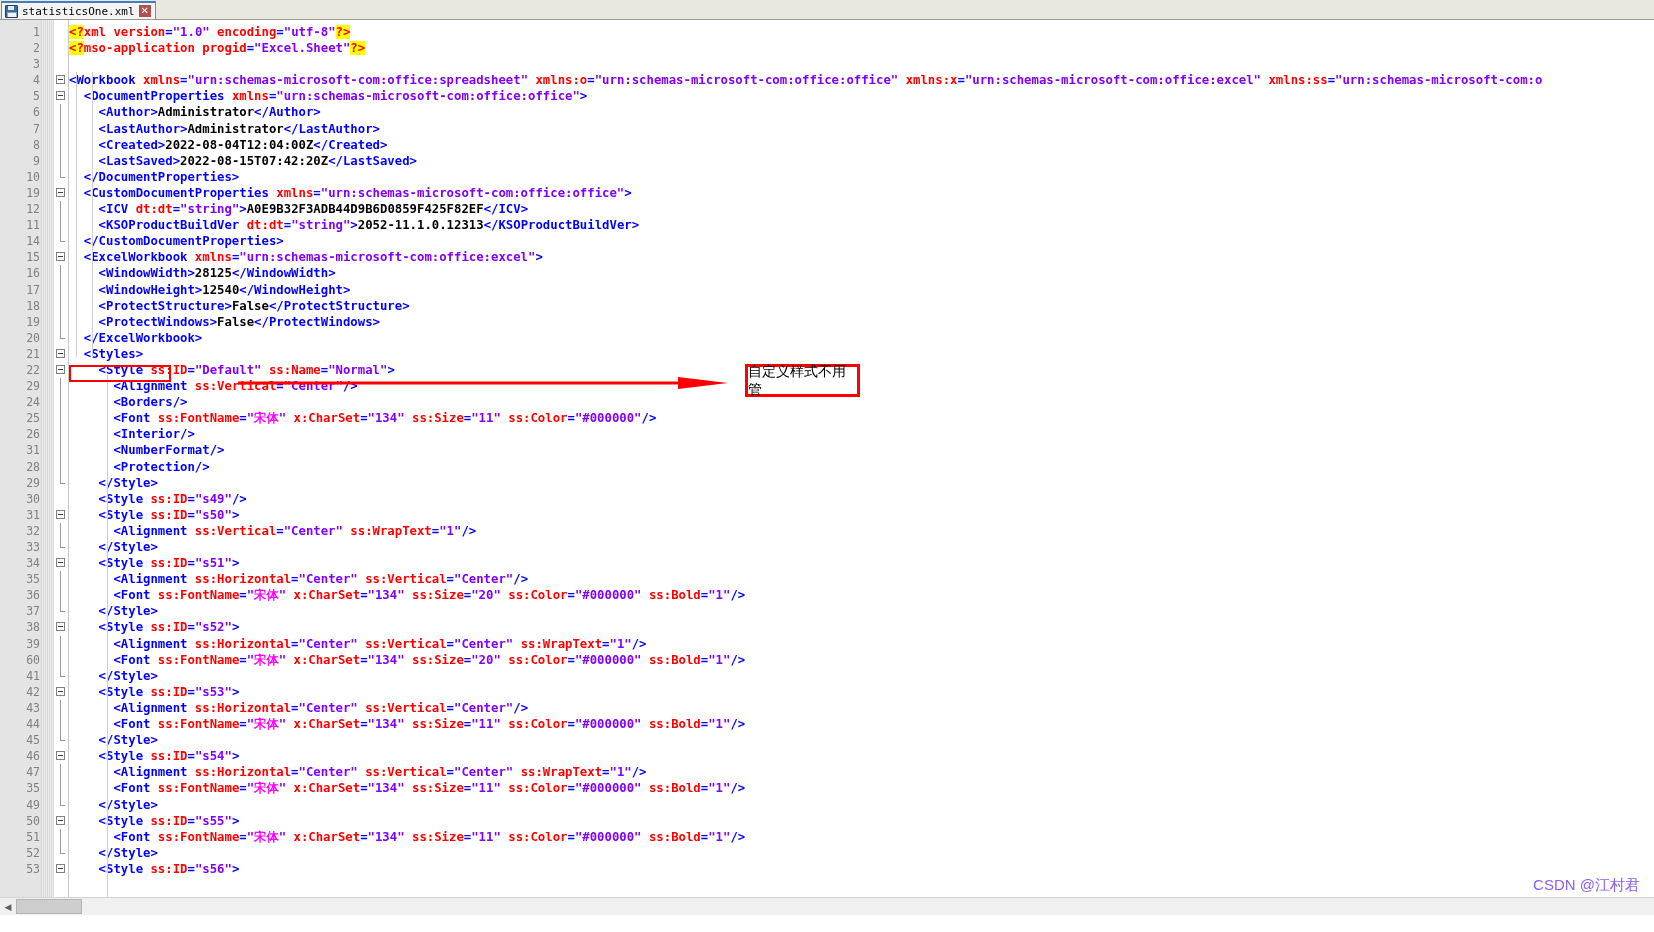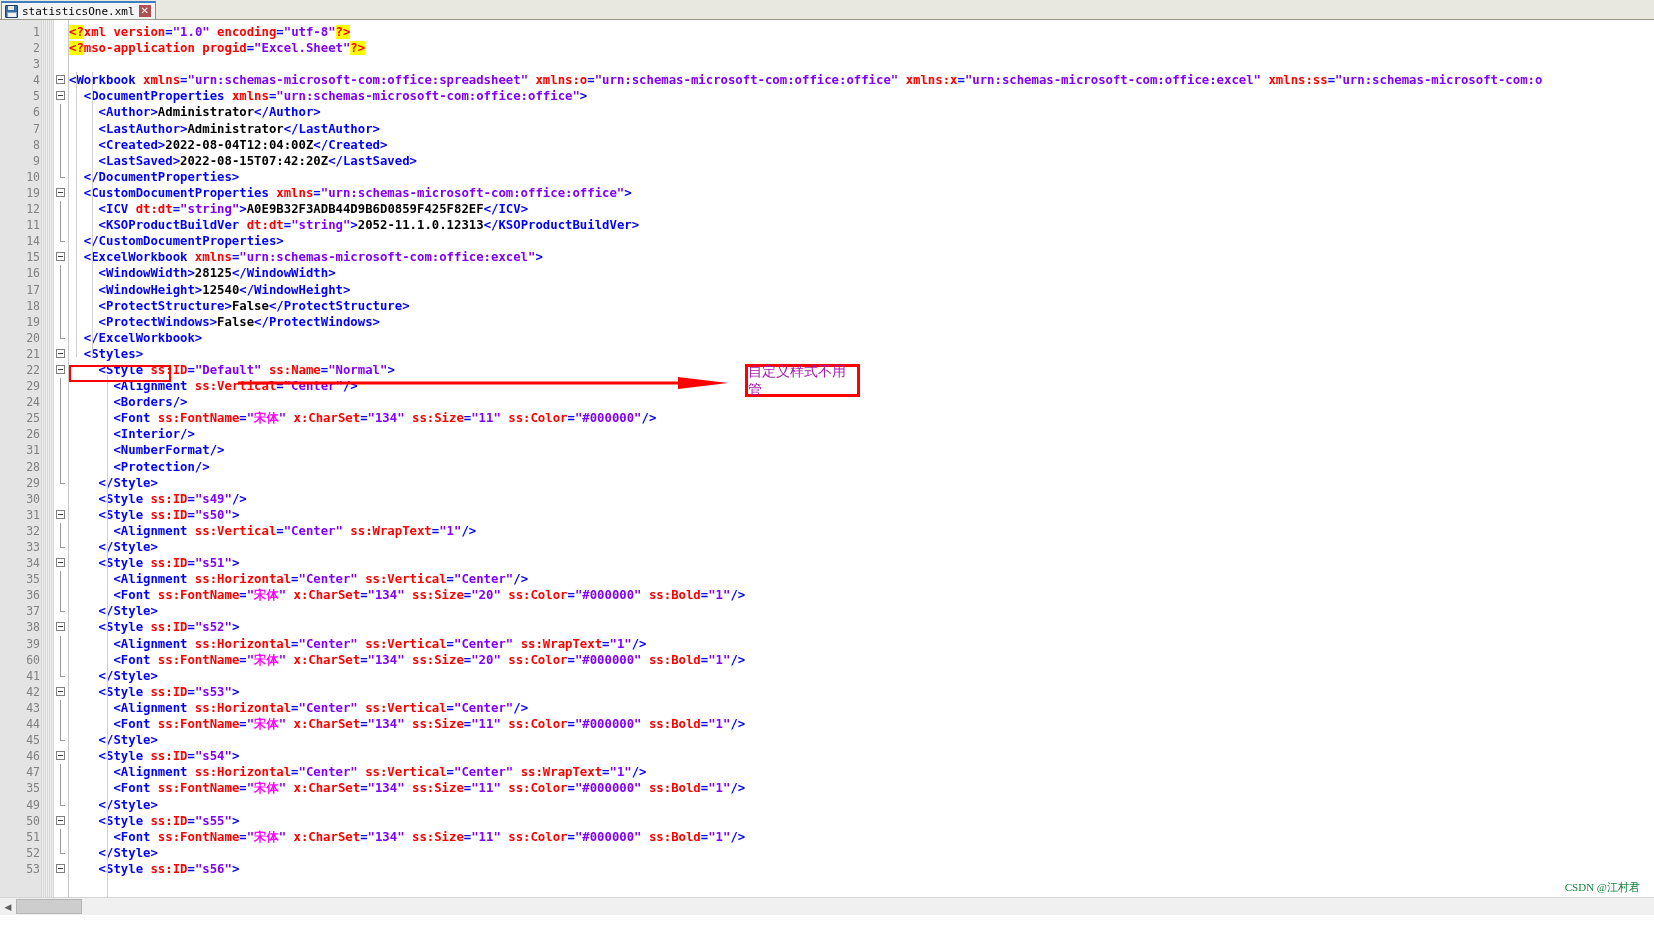--- a/index.html
+++ b/index.html
@@ -117,36 +117,36 @@
   .tx{color:#000000;}          
   .pi{background:#ffff00;color:#ff0000;}  
   .pin{color:#ff0000;}
   .cjk{color:#ff00ff;font-family:Liberation Serif, serif;}
   
   #annot-box{
     position:absolute;left:745px;top:344px;
     width:115px;height:33px;box-sizing:border-box;
     border:3px solid #ff0000;background:#ffffff;
     display:flex;align-items:center;justify-content:center;
-    color:#a21caf;font-size:14px;
+    color:#000000;font-size:14px;
     font-family:"DejaVu Sans","Liberation Sans",sans-serif;
   }
   #annot-arrow{
     position:absolute;left:238px;top:357px;width:490px;height:12px;
   }
   #styles-outline{
     position:absolute;left:69px;top:345px;
     width:102px;height:17px;box-sizing:border-box;
     border:2px solid #ff0000;
   }
   
   #watermark{
     position:absolute;right:14px;bottom:20px;
-    color:#15803d;font-size:11px;
-    font-family:Liberation Serif, serif;
+    color:#8b5cf6;font-size:15px;
+    font-family:Liberation Sans, sans-serif;
   }
   
   #hscroll{
     position:absolute;left:0;right:0;bottom:0;height:17px;
     background:#f0f0f0;border-top:1px solid #d4d4d4;
     display:flex;align-items:center;
   }
   .sb-arrow{
     width:16px;height:16px;flex:none;
     color:#606060;font-size:9px;line-height:16px;text-align:center;

